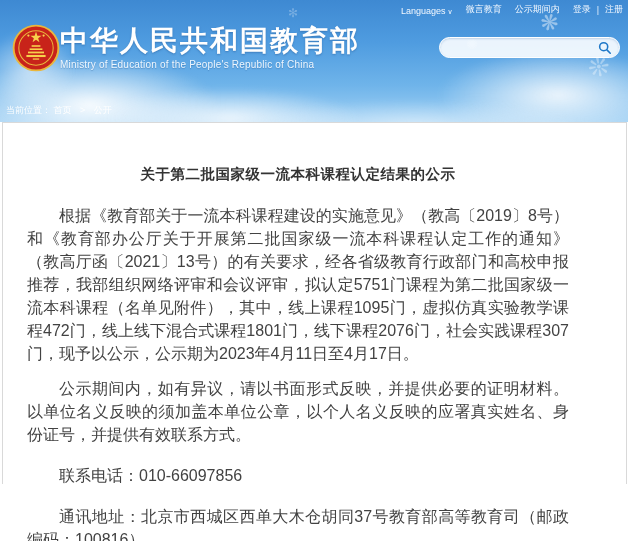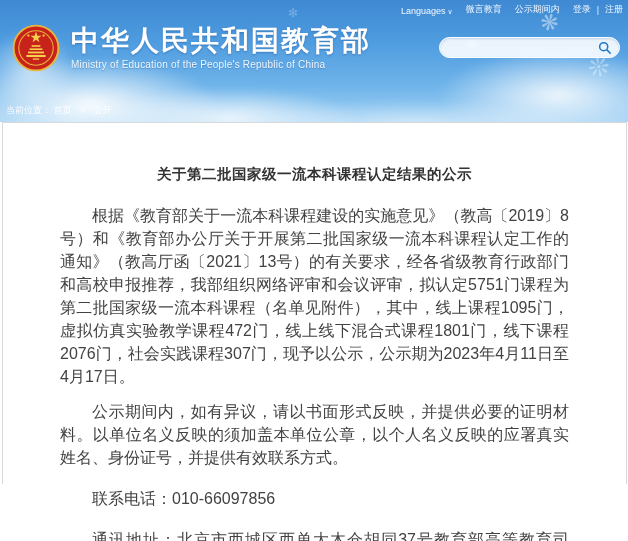--- a/index.html
+++ b/index.html
@@ -29,21 +29,21 @@
 
   .topbar {
     position:absolute; top:3px; right:5px; display:flex; align-items:flex-end; gap:13px;
     font-size:9px; color:#f2f8ff; z-index:5; white-space:nowrap;
   }
   .tb-item { color:#f2f8ff; text-decoration:none; cursor:pointer; display:inline-flex; align-items:center; gap:2px; }
   .chev { font-size:7px; position:relative; top:1px; }
   .lr a { color:#f2f8ff; text-decoration:none; }
   .lr .divider { margin:0 4px; opacity:.9; }
 
-  .logo { position:absolute; left:12px; top:24px; display:flex; align-items:center; gap:11px; z-index:4; cursor:pointer; }
+  .logo { position:absolute; left:12px; top:24px; display:flex; align-items:center; z-index:4; cursor:pointer; }
   .emblem { width:48px; height:48px; flex:0 0 auto; }
   .site-title {
     font-size:28px; font-weight:bold; color:#fff; letter-spacing:2px;
     text-shadow:0 1px 2px rgba(30,80,140,.45); line-height:1.1;
   }
   .site-subtitle { font-size:10px; color:#eef6fe; margin-top:3px; letter-spacing:.2px; text-shadow:0 1px 1px rgba(30,80,140,.35); }
 
   .search {
     position:absolute; right:8px; top:37px; width:181px; height:21px; z-index:5;
     background:rgba(248,252,255,.92); border:1px solid #fff; border-radius:11px;
@@ -56,21 +56,21 @@
   .search-btn { background:none; border:none; cursor:pointer; padding:0 7px 0 0; display:flex; align-items:center; }
 
   .breadcrumb { position:absolute; left:6px; bottom:5px; font-size:9px; color:rgba(255,255,255,.95); z-index:6; }
   .breadcrumb a { color:rgba(255,255,255,.95); text-decoration:none; cursor:pointer; }
   .breadcrumb .sep { margin:0 6px; opacity:.9; }
 
   
   .panel {
     position:absolute; top:122px; left:2px; width:625px; height:362px;
     background:#fff; border:1px solid #d9d9d9; border-bottom:none;
-    padding:24px 57px 10px 57px;
+    padding:24px 57px 10px 24px;
   }
   .title { font-size:14.5px; font-weight:bold; color:#333; text-align:center; margin:18px 0 20px 0; letter-spacing:.5px; }
   .para  { font-size:16px; line-height:23px; color:#424242; text-indent:2em; text-align:justify; margin-top:12px; }
   .para.contact { margin-top:18px; }
   .attachment { margin-top:17px; }
 </style>
 </head>
 <body>
 
 <div class="page">

